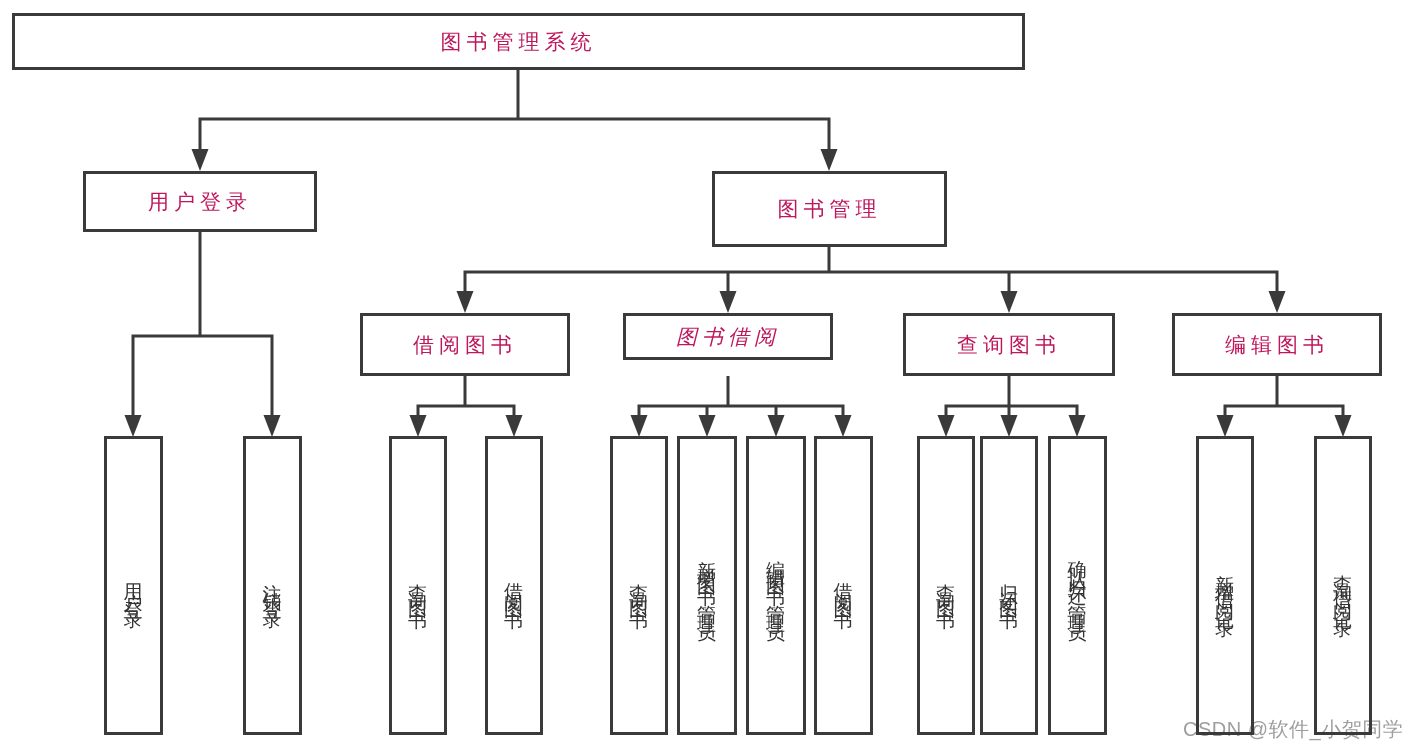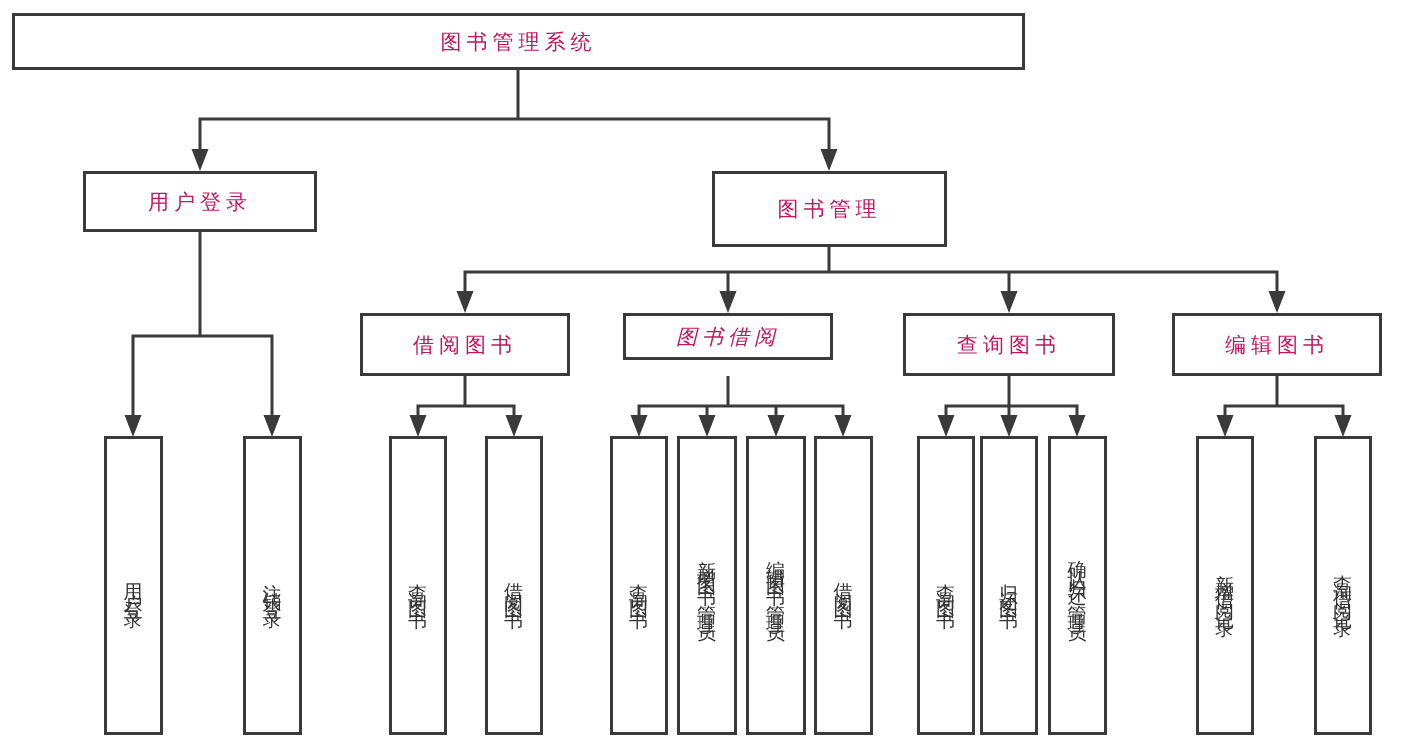--- a/index.html
+++ b/index.html
@@ -123,14 +123,15 @@
     <span>确认归还（管理员）</span>
   </div>
 
   <div class="vbox" style="left:1196px; top:436px; width:58px; height:299px;">
     <span>新增借阅记录</span>
   </div>
   <div class="vbox" style="left:1314px; top:436px; width:58px; height:299px;">
     <span>查询借阅记录</span>
   </div>
 
+  <div class="watermark">CSDN @软件_小贺同学</div>
 
 </div>
 
 </body></html>

